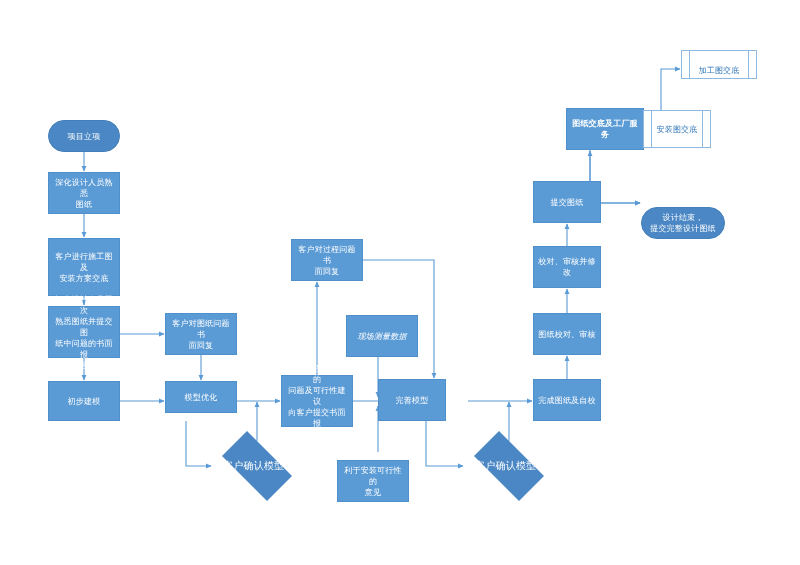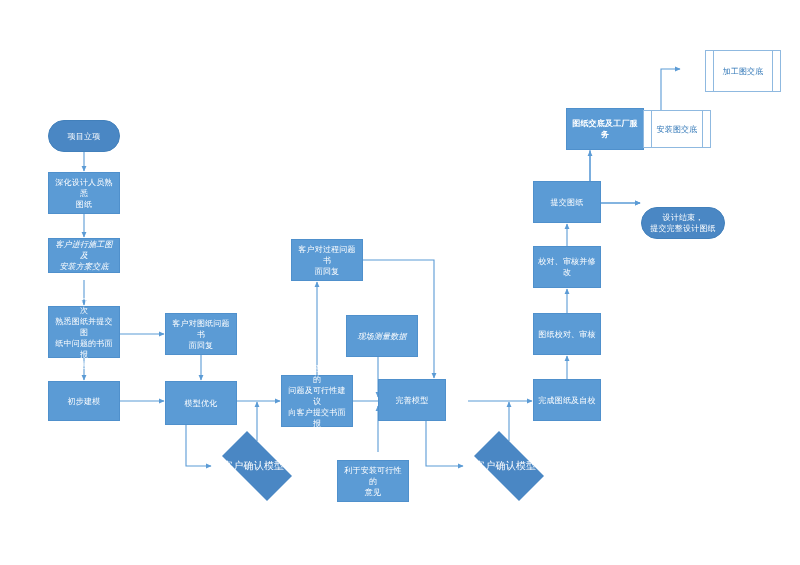--- a/index.html
+++ b/index.html
@@ -156,38 +156,38 @@
     </g>
   </svg>
 
 <div class="node terminator" style="left: 48px; top: 120px; width: 72px; height: 32px;">
       <span class="lbl">项目立项</span>
     </div>
     <div class="node process" style="left: 48px; top: 172px; width: 72px; height: 42px;">
       <span class="lbl">深化设计人员熟悉
 图纸</span>
     </div>
-    <div class="node process" style="left: 48px; top: 238px; width: 72px; height: 35px; font-style: italic;">
+    <div class="node process" style="left: 48px; top: 238px; width: 72px; height: 58px;">
       <span class="lbl">客户进行施工图及
 安装方案交底</span>
     </div>
     <div class="node process" style="left: 48px; top: 306px; width: 72px; height: 52px;">
       <span class="lbl">深化设计人员再次
 熟悉图纸并提交图
 纸中问题的书面报
 告</span>
     </div>
     <div class="node process" style="left: 48px; top: 381px; width: 72px; height: 40px;">
       <span class="lbl">初步建模</span>
     </div>
     <div class="node process" style="left: 165px; top: 313px; width: 72px; height: 42px;">
       <span class="lbl">客户对图纸问题书
 面回复</span>
     </div>
-    <div class="node process" style="left: 165px; top: 381px; width: 72px; height: 44px; align-items: center;">
+    <div class="node process" style="left: 165px; top: 381px; width: 72px; height: 32px; align-items: center;">
       <span class="lbl">模型优化</span>
     </div>
     <div class="node decision" style="left: 212px; top: 441px; width: 90px; height: 50px;">
       <span class="dia-shape"></span>
       <span class="lbl">客户确认模型1</span>
     </div>
     <div class="node process" style="left: 281px; top: 239px; width: 72px; height: 42px; margin-left: 10px;">
       <span class="lbl">客户对过程问题书
 面回复</span>
     </div>
@@ -220,21 +220,21 @@
     <div class="node process" style="left: 533px; top: 246px; width: 68px; height: 42px;">
       <span class="lbl">校对、审核并修改</span>
     </div>
     <div class="node process" style="left: 533px; top: 181px; width: 68px; height: 42px;">
       <span class="lbl">提交图纸</span>
     </div>
     <div class="node process" style="left: 566px; top: 108px; width: 78px; height: 42px; font-weight: bold;">
       <span class="lbl">图纸交底及工厂服
 务</span>
     </div>
-    <div class="node predef" style="left: 705px; top: 50px; width: 76px; height: 42px;">
+    <div class="node predef" style="left: 681px; top: 50px; width: 76px; height: 29px; align-items: flex-end;">
       <span class="lbl">加工图交底</span>
     </div>
     <div class="node predef" style="left: 643px; top: 110px; width: 68px; height: 38px;">
       <span class="lbl">安装图交底</span>
     </div>
     <div class="node terminator" style="left: 641px; top: 187px; width: 84px; height: 32px; margin-top: 20px;">
       <span class="lbl">设计结束，
 提交完整设计图纸</span>
     </div>
   </div>

